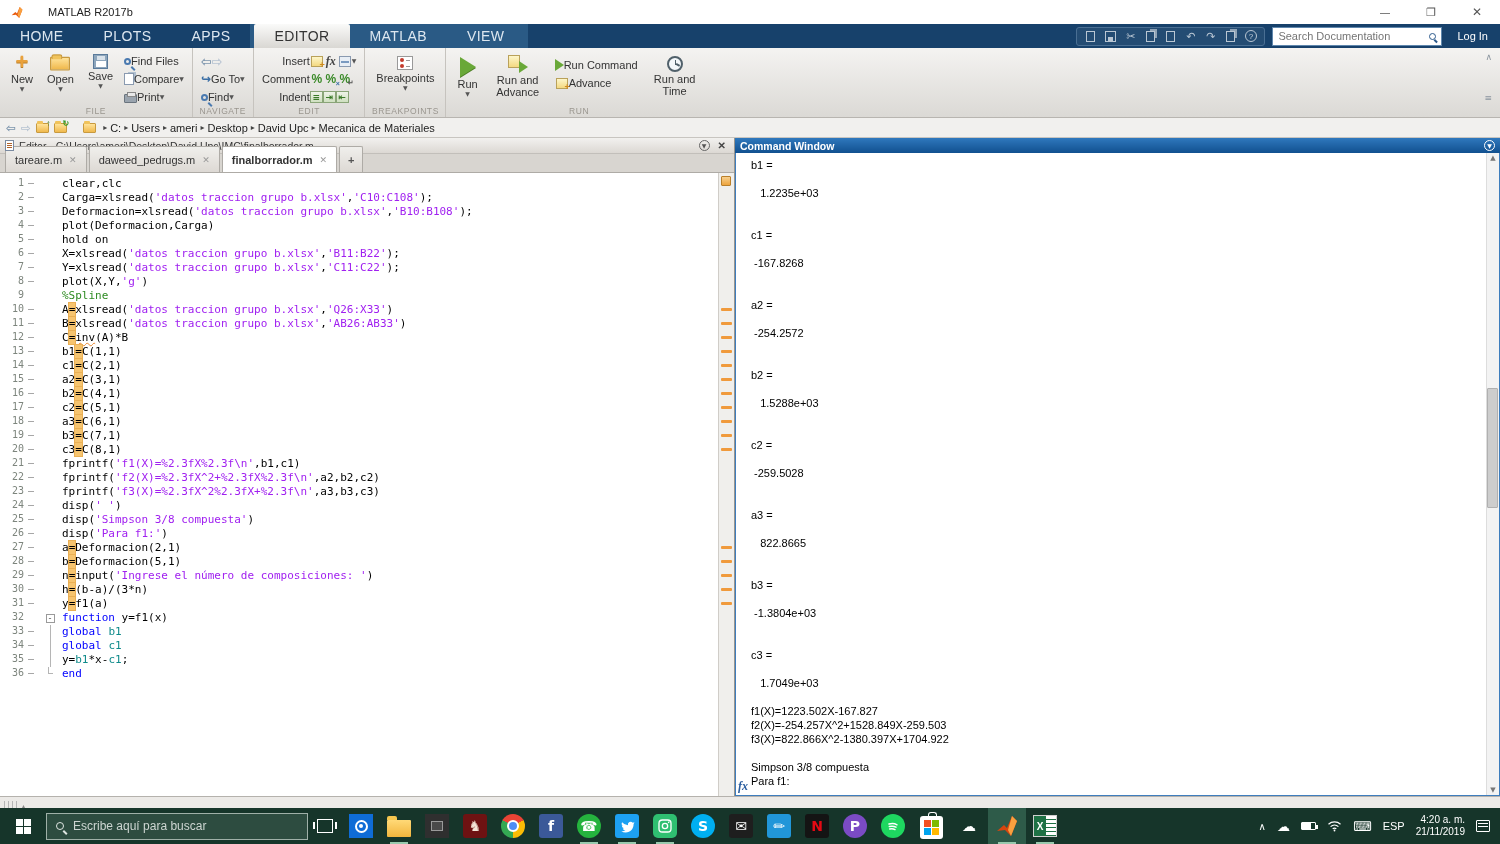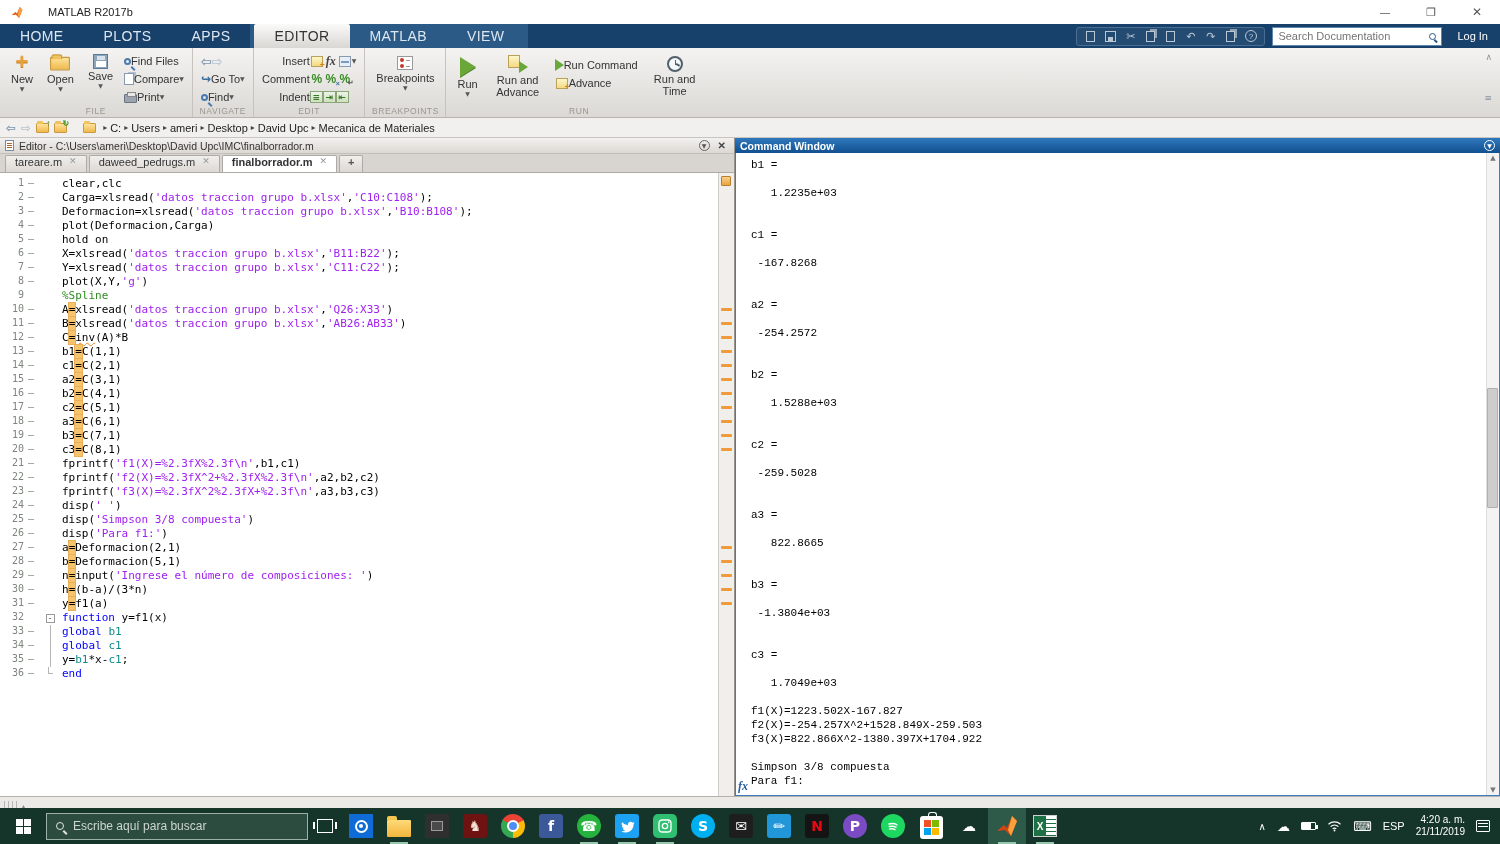--- a/index.html
+++ b/index.html
@@ -97,21 +97,21 @@
 .main{display:flex;height:658px}
 .editor-pane{width:735px;display:flex;flex-direction:column;background:#fff;border-right:1px solid #98958f}
 .ed-header{height:16px;background:linear-gradient(#f2f1ef,#dcd8d3);display:flex;align-items:center;font-size:10.5px;color:#333;padding:0 5px;gap:5px;border-bottom:1px solid #c2bfba}
 .ed-doc-ic{width:9px;height:11px;background:#fff;border:1px solid #7a8aa0;position:relative;flex:0 0 auto}
 .ed-doc-ic::after{content:'';position:absolute;left:1px;top:2px;width:5px;height:1px;background:#b0632a;box-shadow:0 2px 0 #b0632a,0 4px 0 #b0632a}
 .ed-title{flex:1;white-space:nowrap;overflow:hidden}
 .circ-caret{width:11px;height:11px;border:1px solid #666;border-radius:50%;display:flex;align-items:center;justify-content:center;font-size:6px;color:#555}
 .circ-caret.w{border-color:#fff;color:#fff}
 .hd-x{color:#444;font-size:10px;font-weight:bold;padding:0 3px}
 .filetabs{height:18px;background:#d8d5d0;display:flex;align-items:flex-end;padding-left:5px;gap:2px}
-.ftab{height:17px;display:flex;gap:7px;padding:0 9px;font-size:11px;background:linear-gradient(#f0efec,#ddd9d4);border:1px solid #aeaba6;border-bottom:none;color:#333;border-radius:2px 2px 0 0;white-space:nowrap}
+.ftab{height:26px;display:flex;align-items:center;gap:7px;padding:0 9px;font-size:11px;background:linear-gradient(#f0efec,#ddd9d4);border:1px solid #aeaba6;border-bottom:none;color:#333;border-radius:2px 2px 0 0;white-space:nowrap}
 .ftab.active{background:#fff;font-weight:bold}
 .ftab .x{color:#999;font-size:9px;font-weight:normal}
 .ftab.plus{padding:0 8px;font-weight:bold;color:#555}
 .code-area{flex:1;display:flex;position:relative;background:#fff;overflow:hidden;border-top:1px solid #aeaba6}
 .gutter{width:44px;padding-top:4px;flex:0 0 auto}
 .gr{height:14px;display:flex;font-family:"DejaVu Sans Mono",monospace;font-size:10px;color:#7d857d}
 .ln{width:24px;text-align:right}
 .ld{width:14px;text-align:center;color:#8a8a8a}
 .foldcol{width:12px;padding-top:4px;flex:0 0 auto}
 .fr{height:14px;display:flex;align-items:center;justify-content:center}
@@ -125,21 +125,21 @@
 .tu{text-decoration:underline wavy #e8862c 1px}
 .strip{position:absolute;right:0;top:0;bottom:0;width:16px;background:#f0efec;border-left:1px solid #d0cdc8}
 .strip-sq{position:absolute;top:3px;left:2px;width:10px;height:10px;background:linear-gradient(#f7d08e,#eda33c);border:1px solid #b97f2a;border-radius:1px}
 .tick{position:absolute;left:2px;width:11px;height:3px;background:#f09a3c;border-radius:1px}
 
 
 .cmd-pane{flex:1;display:flex;flex-direction:column;background:#fff;min-width:0}
 .cmd-header{height:15px;background:linear-gradient(#2f78bd,#11508f);color:#fff;font-size:10.5px;display:flex;align-items:center;padding:0 5px;font-weight:bold}
 .cmd-header .sp{flex:1}
 .cmd-body{flex:1;position:relative;background:#fff;border:1px solid #3e7dbd;border-top:none;overflow:hidden}
-.cmd-text{position:absolute;left:15px;top:5px;font-family:Liberation Mono, monospace;font-size:11px;line-height:14px;color:#000;white-space:pre}
+.cmd-text{position:absolute;left:15px;top:5px;font-family:Liberation Sans, sans-serif;font-size:11px;line-height:14px;color:#000;white-space:pre}
 .fx{position:absolute;left:2px;bottom:1px;font-family:"Liberation Serif",serif;font-style:italic;font-size:12px;color:#2a5d9f;font-weight:bold}
 .cmd-scroll{position:absolute;right:0;top:0;bottom:0;width:13px;background:#f3f3f3;border-left:1px solid #ddd;display:flex;flex-direction:column;align-items:center;justify-content:space-between;padding:1px 0;font-size:7px;color:#777}
 .cmd-thumb{position:absolute;right:1px;top:235px;width:11px;height:120px;background:#cdcdcd;border:1px solid #b0b0b0;border-radius:1px}
 
 
 .statusbar{height:18px;background:#eceae7;border-top:1px solid #b5b2ad;display:flex;align-items:center;padding-left:4px;gap:4px}
 .grip{width:14px;height:10px;background:repeating-linear-gradient(90deg,#b5b5b5 0 1px,transparent 1px 4px)}
 .grip-caret{font-size:6px;color:#888}
 
 

